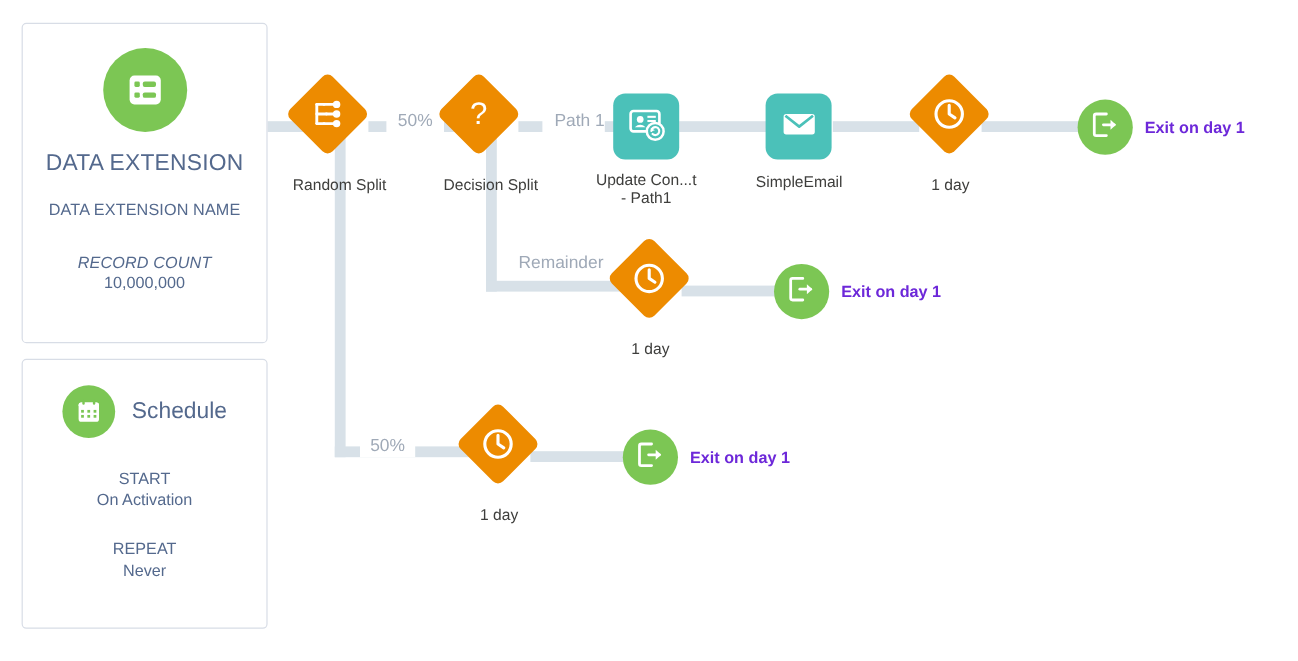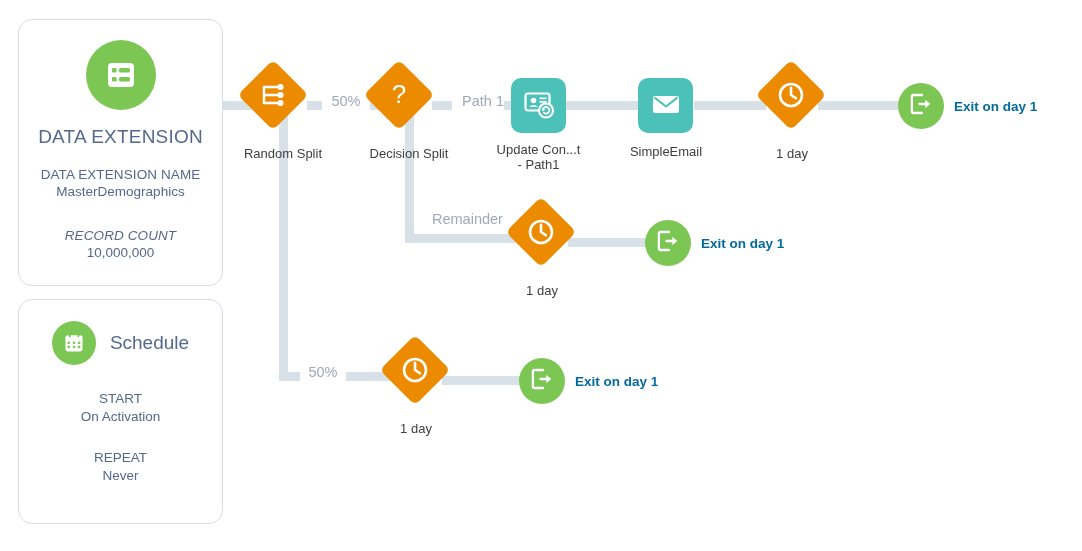--- a/index.html
+++ b/index.html
@@ -27,21 +27,21 @@
     position: absolute;
     background: #D8E1E8;
     z-index: 1;
   }
 
   
   .card {
     position: absolute;
     background: #ffffff;
     border: 1px solid #D8DDE6;
-    border-radius: 14px;
+    border-radius: 4px;
     box-sizing: border-box;
     z-index: 3;
   }
   .card-de {
     left: 18px;
     top: 19px;
     width: 205px;
     height: 267px;
     text-align: center;
   }
@@ -166,21 +166,21 @@
   .node-label {
     position: absolute;
     color: #3E3E3C;
     font-size: 13px;
     text-align: center;
     white-space: pre-line;
     line-height: 15px;
   }
   .exit-label {
     position: absolute;
-    color: #0369a1;
+    color: #6d28d9;
     font-size: 13.5px;
     font-weight: bold;
     white-space: nowrap;
     top: 50%;
     transform: translateY(-50%);
     left: 56px;
   }
 
   
   .path-label {
@@ -230,21 +230,20 @@
       <svg width="36" height="36" viewBox="0 0 36 36" aria-hidden="true">
         <rect x="5" y="6" width="26" height="24" rx="4" fill="#ffffff"></rect>
         <rect x="9" y="11" width="4.5" height="4.5" rx="1.2" fill="#7CC654"></rect>
         <rect x="9" y="20" width="4.5" height="4.5" rx="1.2" fill="#7CC654"></rect>
         <rect x="16" y="11" width="11" height="4.5" rx="1.6" fill="#7CC654"></rect>
         <rect x="16" y="20" width="11" height="4.5" rx="1.6" fill="#7CC654"></rect>
       </svg>
     </div>
     <div class="de-title">DATA EXTENSION</div>
     <div class="de-field-label">DATA EXTENSION NAME</div>
-    <div class="de-field-value">MasterDemographics</div>
     <div class="de-field-label tight">RECORD COUNT</div>
     <div class="de-field-value">10,000,000</div>
   </div>
 
   <div class="card card-sched">
     <div class="sched-head">
       <div class="sched-icon">
         <svg width="24" height="24" viewBox="0 0 24 24" aria-hidden="true">
           <rect x="3.5" y="4.5" width="17" height="16" rx="2.4" fill="#ffffff"></rect>
           <rect x="3.5" y="4.5" width="17" height="4.2" rx="2" fill="#ffffff"></rect>

